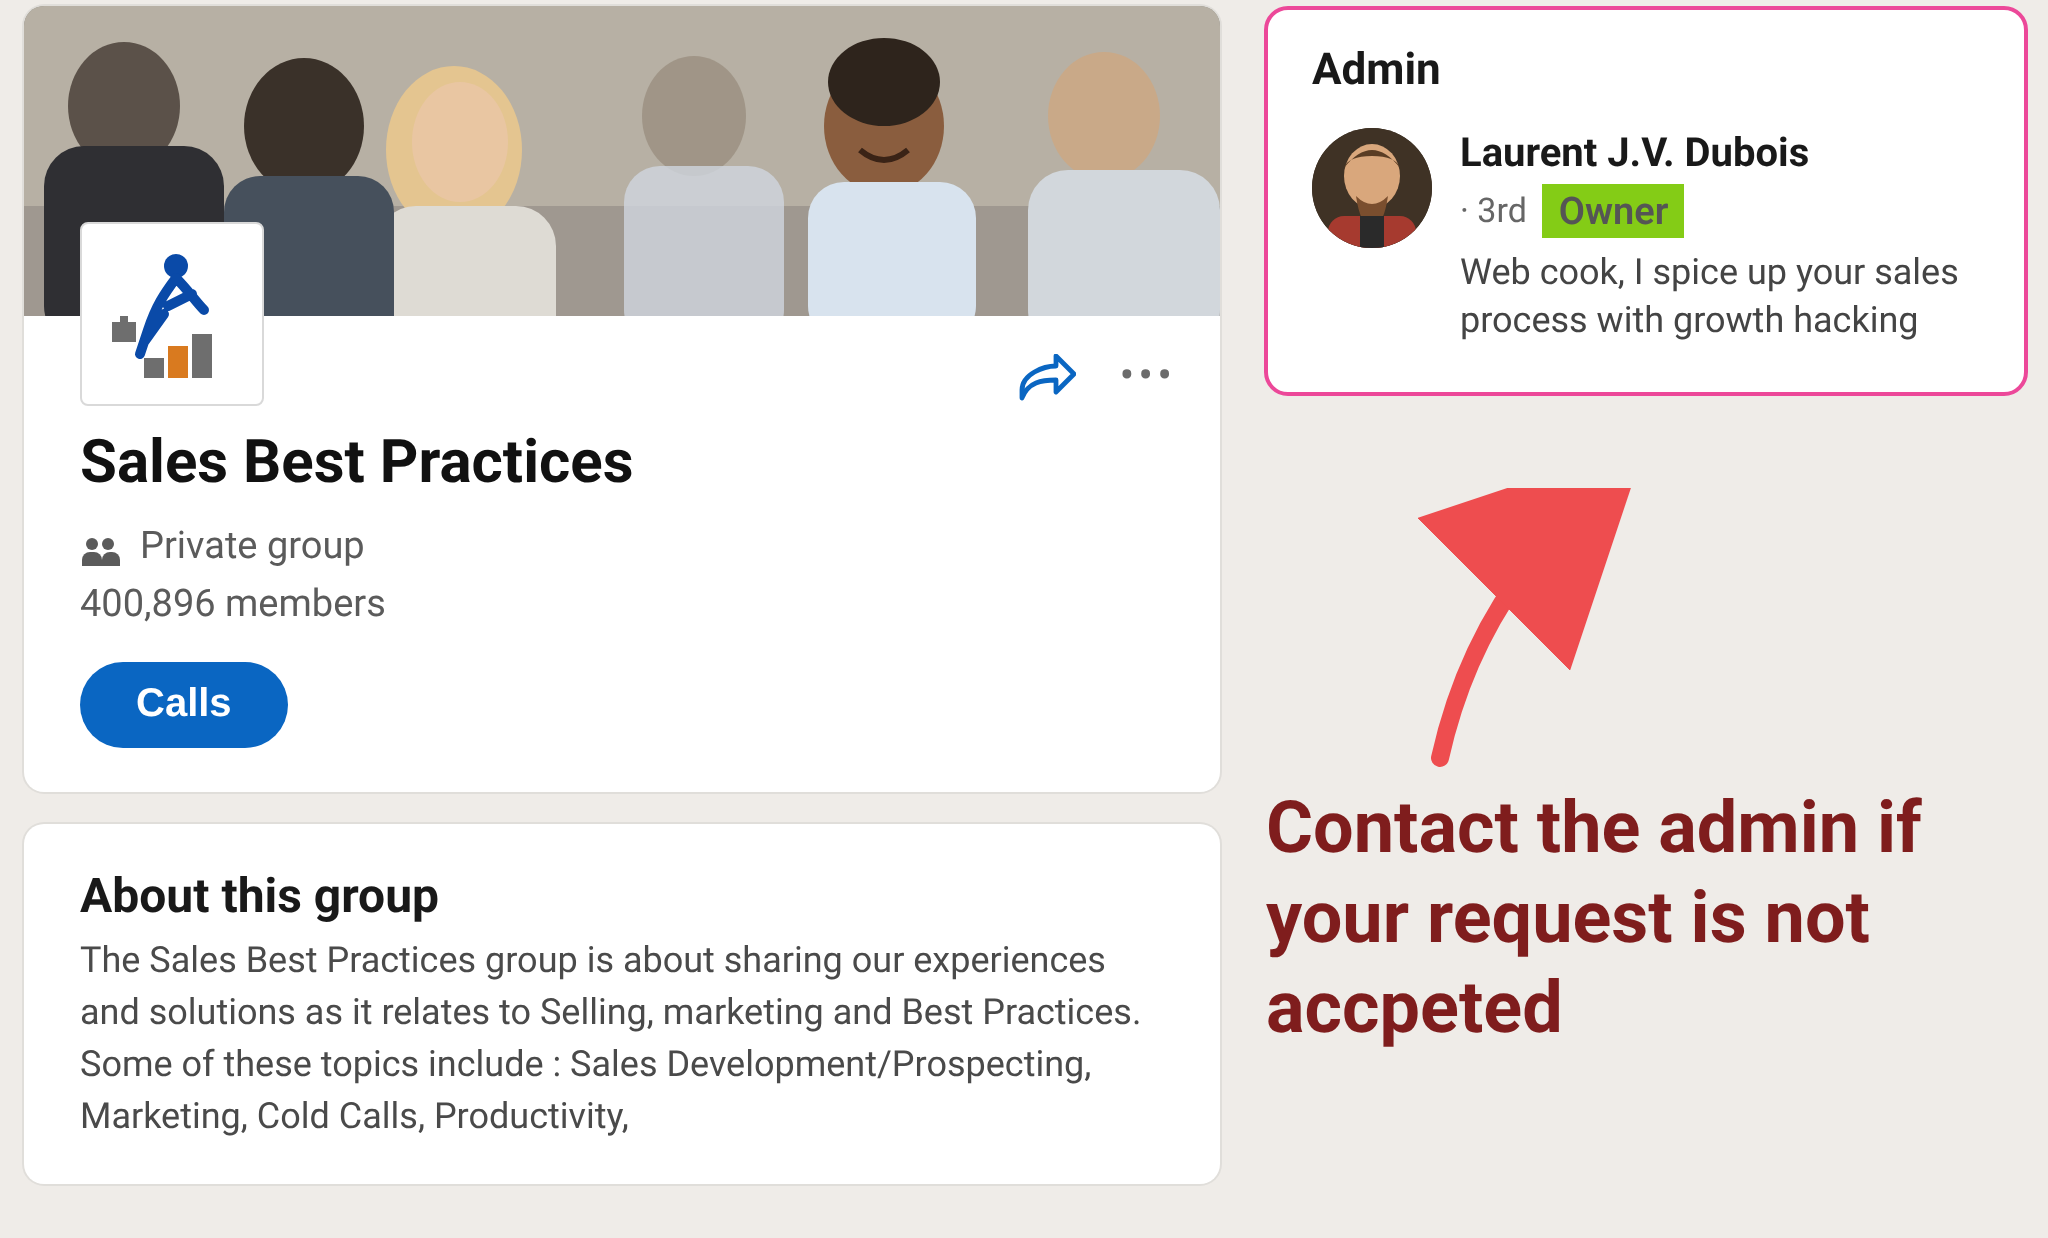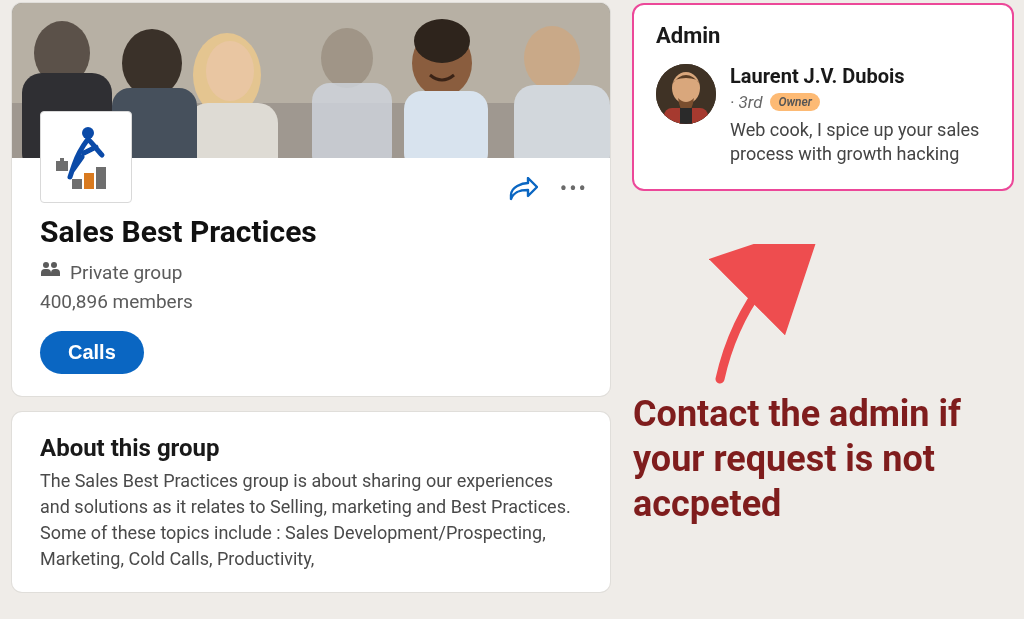--- a/index.html
+++ b/index.html
@@ -50,21 +50,21 @@
     justify-content: flex-end;
     align-items: center;
     gap: 22px;
     padding: 14px 22px 0 0;
     height: 48px;
   }
   .share-icon { width: 30px; height: 24px; color: #0a66c2; cursor: pointer; }
   .more-icon  { color: #6b6b6b; font-size: 22px; letter-spacing: 2px; cursor: pointer; line-height: 1; }
   .group-body { padding: 8px 28px 22px 28px; }
   .group-title { font-size: 30px; font-weight: 700; color: #111; margin-bottom: 12px; }
-  .meta-row { display: flex; align-items: flex-start; gap: 10px; color: #5b5b5b; font-size: 19px; margin-bottom: 6px; }
+  .meta-row { display: flex; align-items: flex-end; gap: 10px; color: #5b5b5b; font-size: 19px; margin-bottom: 6px; }
   .people-icon { width: 20px; height: 16px; fill: #5b5b5b; }
   .members { color: #5b5b5b; font-size: 19px; margin-bottom: 18px; }
   .join-btn {
     background: #0a66c2;
     color: #ffffff;
     font-size: 20px;
     font-weight: 600;
     border: none;
     border-radius: 26px;
     padding: 10px 28px;
@@ -89,22 +89,22 @@
     padding: 18px 22px 22px 22px;
   }
   .admin-heading { font-size: 22px; font-weight: 700; margin-bottom: 16px; }
   .admin-row { display: flex; gap: 14px; align-items: flex-start; }
   .avatar {
     width: 60px; height: 60px; border-radius: 50%; flex: none;
     overflow: hidden;
     background: #3a2d21;
   }
   .admin-name { font-size: 20px; font-weight: 700; margin-bottom: 4px; }
-  .admin-meta { display: flex; align-items: center; gap: 8px; color: #666; font-size: 17px; margin-bottom: 6px; font-style: italic; }
-  .owner-badge { background: #fdba74; color: #555; font-size: 12px; font-weight: 600; padding: 2px 8px; border-radius: 11px; }
+  .admin-meta { display: flex; align-items: center; gap: 8px; color: #666; font-size: 17px; margin-bottom: 6px; }
+  .owner-badge { background: #84cc16; color: #555; font-size: 19px; font-weight: 600; padding: 2px 8px; border-radius: 0; }
   .admin-bio { font-size: 18px; color: #444; line-height: 1.35; max-width: 250px; }
 
   
   .arrow-svg {
     position: absolute;
     left: 700px;
     top: 244px;
     width: 120px;
     height: 140px;
     pointer-events: none;

